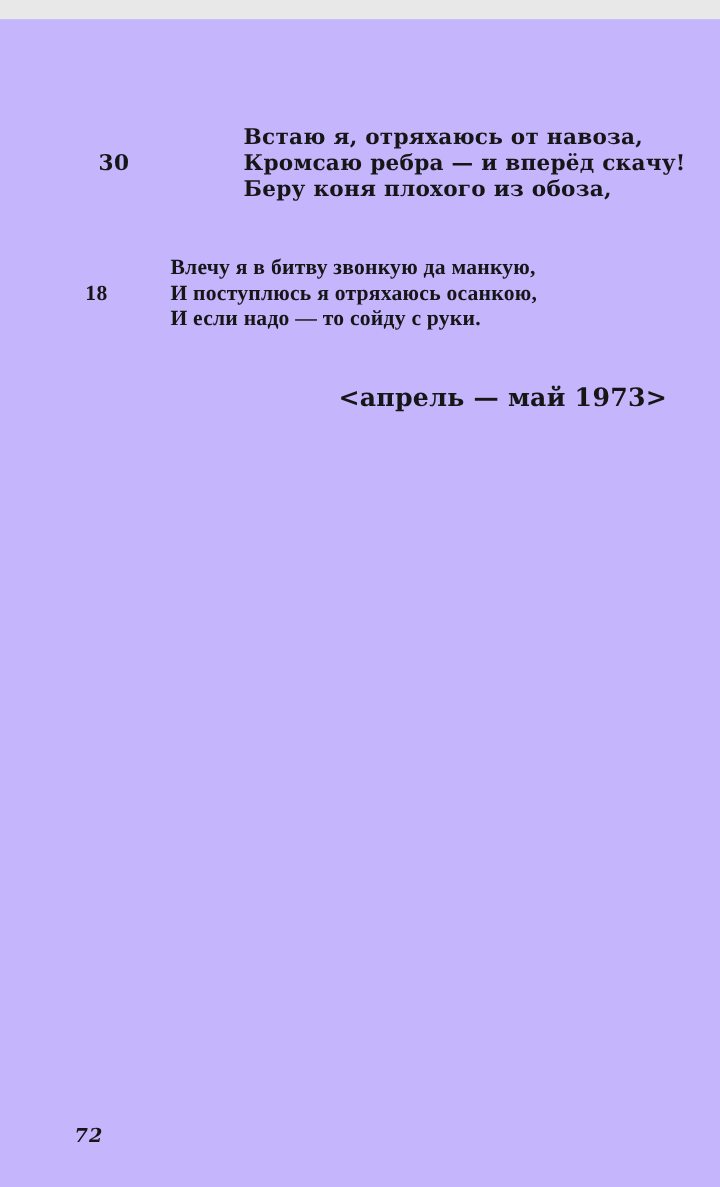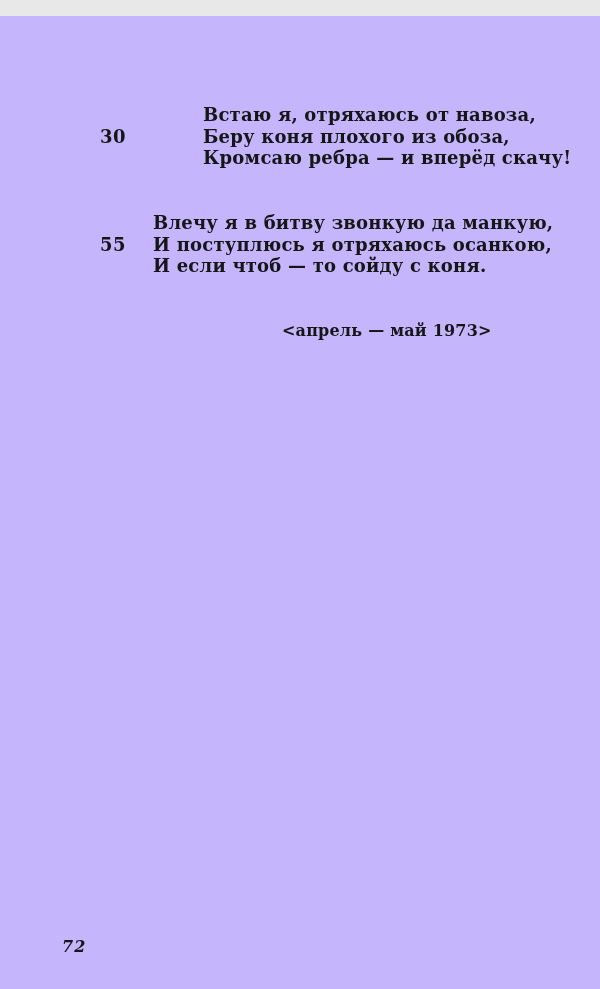--- a/index.html
+++ b/index.html
@@ -16,42 +16,42 @@
     color: #161616;
     font-family: "DejaVu Serif", "Liberation Serif", serif;
     font-weight: 700;
     overflow: hidden;
     -webkit-font-smoothing: antialiased;
   }
   .stanza {
     position: absolute;
   }
   .stanza-1 { left: 203px; top: 88px; }
-  .stanza-2 { left: 153px; top: 196px; }
+  .stanza-2 { left: 142px; top: 196px; font-family: Liberation Serif, serif; }
   .poem-line {
     position: relative;
     font-size: 18px;
     line-height: 21.6px;
     white-space: nowrap;
     letter-spacing: 0.2px;
   }
   .line-number {
     position: absolute;
     top: 0;
     width: 44px;
-    text-align: right;
+    text-align: left;
     letter-spacing: 0.5px;
   }
   .stanza-1 .line-number { left: -121px; } 
   .stanza-2 .line-number { left: -71px; }  
   .date-annotation {
     position: absolute;
     left: 282px;
     top: 304px;
-    font-size: 16px;
+    font-size: 21px;
     line-height: 22px;
     white-space: nowrap;
     letter-spacing: 0.2px;
   }
   .page-number {
     position: absolute;
     left: 62px;
     top: 916px;
     font-size: 16px;
     line-height: 30px;
@@ -67,40 +67,40 @@
   <div class="stanza stanza-1">
     <div class="poem-line">
       <span class="line-number"></span>
       <span class="line-text">Встаю я, отряхаюсь от навоза,</span>
     </div>
     <div class="poem-line">
       <span class="line-number">30</span>
     </div>
     <div class="poem-line">
       <span class="line-number"></span>
-      <span class="line-text">Беру коня плохого из обоза,</span>
+      <span class="line-text">Кромсаю ребра — и вперёд скачу!</span>
     </div>
     <div class="poem-line">
       <span class="line-number"></span>
-      <span class="line-text">Кромсаю ребра — и вперёд скачу!</span>
+      <span class="line-text">Беру коня плохого из обоза,</span>
     </div>
   </div>
 
   <div class="stanza stanza-2">
     <div class="poem-line">
       <span class="line-number"></span>
       <span class="line-text">Влечу я в битву звонкую да манкую,</span>
     </div>
     <div class="poem-line">
-      <span class="line-number">55</span>
+      <span class="line-number">18</span>
       <span class="line-text">И поступлюсь я отряхаюсь осанкою,</span>
     </div>
     <div class="poem-line">
       <span class="line-number"></span>
-      <span class="line-text">И если чтоб — то сойду с коня.</span>
+      <span class="line-text">И если надо — то сойду с руки.</span>
     </div>
   </div>
 
   <div class="date-annotation">&lt;апрель — май 1973&gt;</div>
 
   <div class="page-number">72</div>
 
 </div>
 
 </body></html>

